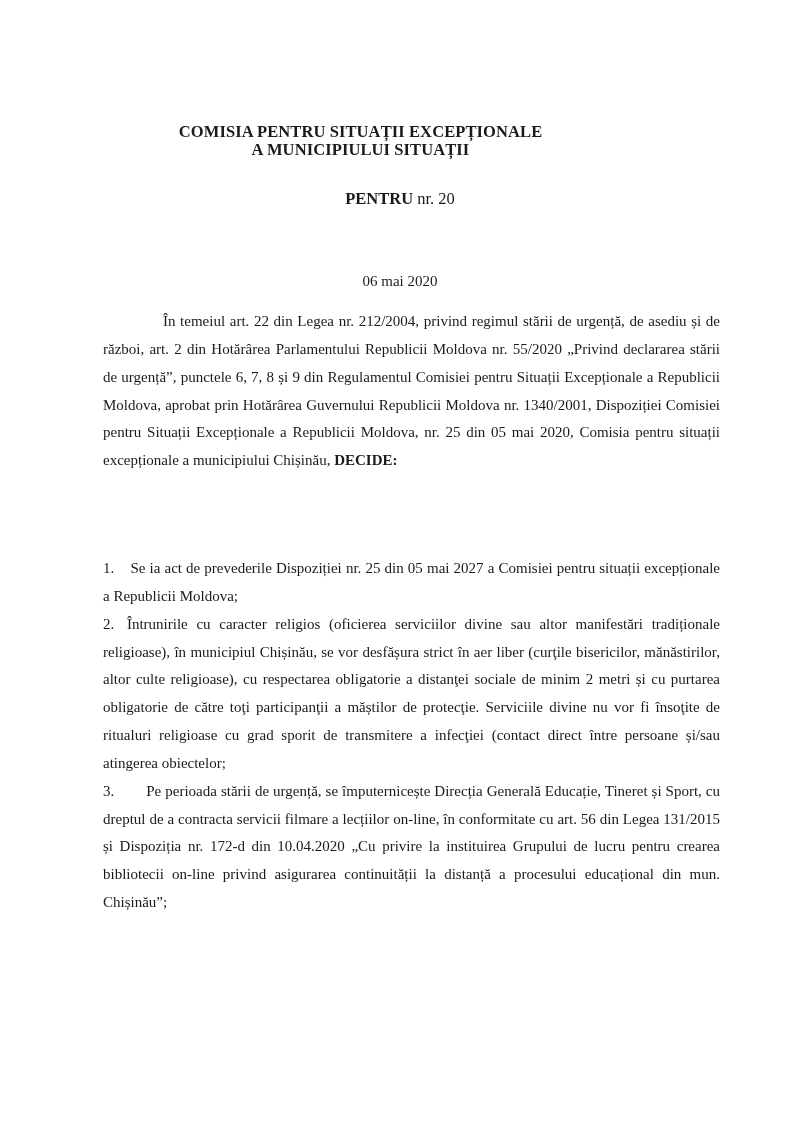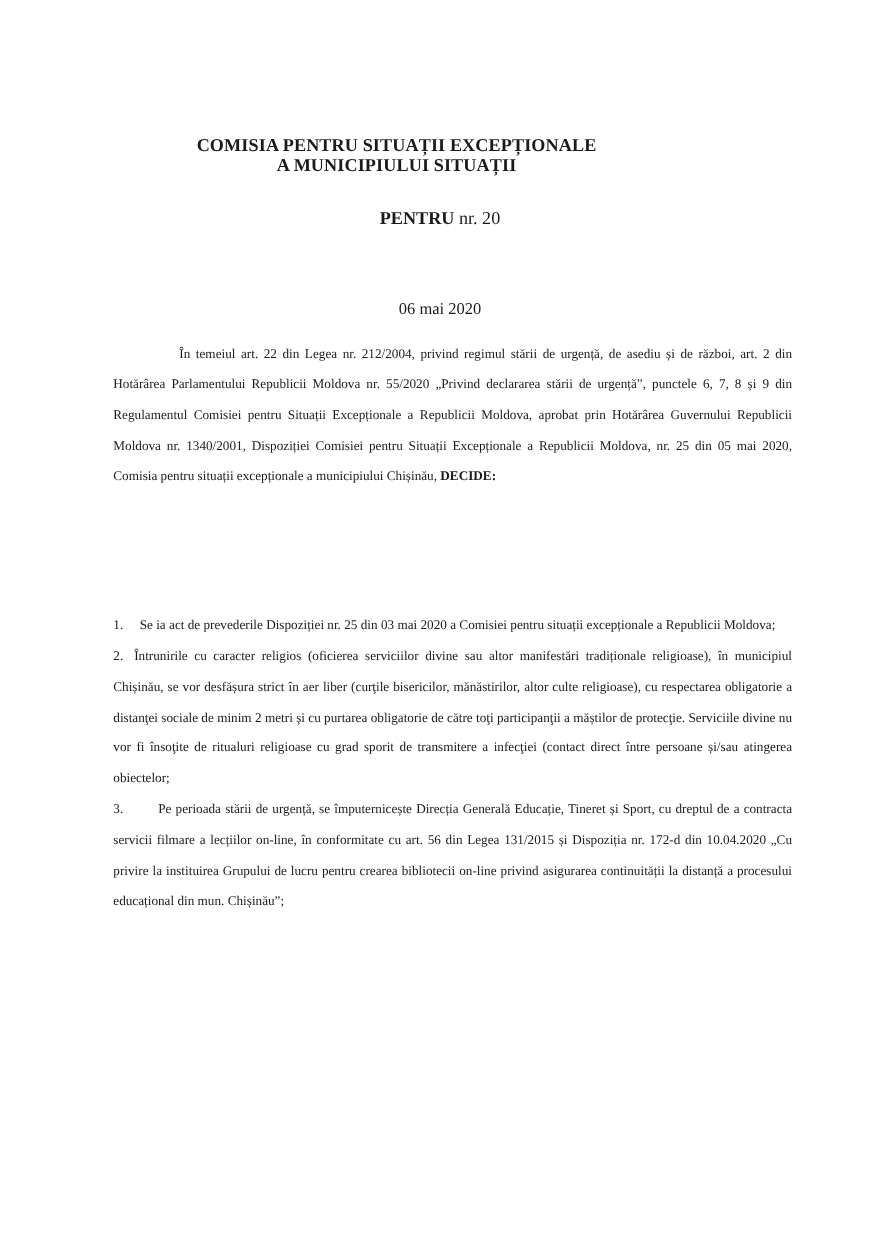--- a/index.html
+++ b/index.html
@@ -51,21 +51,21 @@
       top: 257px;
       text-align: center;
       font-size: 15px;
       line-height: 18px;
       margin-top: 15px;
     }
     .body-block {
       position: absolute;
       left: 103px;
       width: 617px;
-      font-size: 12px;
+      font-size: 15px;
       line-height: 27.85px;
       text-align: justify;
     }
     .preamble {
       top: 308px;
       text-indent: 60px;
     }
     .preamble .strong { font-weight: bold; }
     .items {
       top: 555px;
@@ -91,21 +91,21 @@
 
   <div class="date">06 mai  2020</div>
 
   <div class="body-block preamble">
     <span>În temeiul art. 22 din Legea nr. 212/2004, privind regimul stării de urgență, de asediu și de război, art. 2 din Hotărârea Parlamentului Republicii Moldova nr. 55/2020 „Privind declararea stării de urgență”,  punctele 6, 7, 8 și 9 din Regulamentul Comisiei pentru Situații Excepționale a Republicii Moldova, aprobat prin Hotărârea Guvernului Republicii Moldova  nr. 1340/2001, Dispoziției Comisiei pentru Situații Excepționale a Republicii Moldova, nr. 25 din 05 mai 2020,  Comisia pentru situații excepționale a municipiului Chișinău, </span><span class="strong">DECIDE:</span>
   </div>
 
   <div class="body-block items">
     <p class="item item-1">
       <span class="num">1.</span>
-      <span>Se ia act de prevederile Dispoziției nr. 25 din 03 mai 2020 a  Comisiei pentru situații excepționale a Republicii Moldova;</span>
+      <span>Se ia act de prevederile Dispoziției nr. 25 din 05 mai 2027 a  Comisiei pentru situații excepționale a Republicii Moldova;</span>
     </p>
     <p class="item item-2">
       <span class="num">2.</span>
       <span>Întrunirile cu caracter religios (oficierea serviciilor divine sau altor manifestări tradiționale religioase), în municipiul Chișinău,  se vor desfășura strict în aer liber (curţile bisericilor, mănăstirilor, altor culte religioase), cu respectarea obligatorie a distanţei sociale de minim 2 metri și cu purtarea obligatorie de către toţi participanţii a măștilor de protecţie. Serviciile divine nu vor fi însoţite de ritualuri religioase cu grad sporit de transmitere a infecţiei (contact direct între persoane și/sau atingerea obiectelor;</span>
     </p>
     <p class="item item-3">
       <span class="num">3.</span>
       <span>Pe perioada stării de urgență, se împuternicește Direcția Generală Educație, Tineret și Sport, cu dreptul de a contracta servicii filmare a lecțiilor on-line, în conformitate cu art. 56 din Legea 131/2015 și Dispoziția nr. 172-d  din 10.04.2020 „Cu privire la instituirea Grupului de lucru pentru crearea bibliotecii on-line privind asigurarea continuității la distanță a procesului educațional din mun. Chișinău”;</span>
     </p>
   </div>

